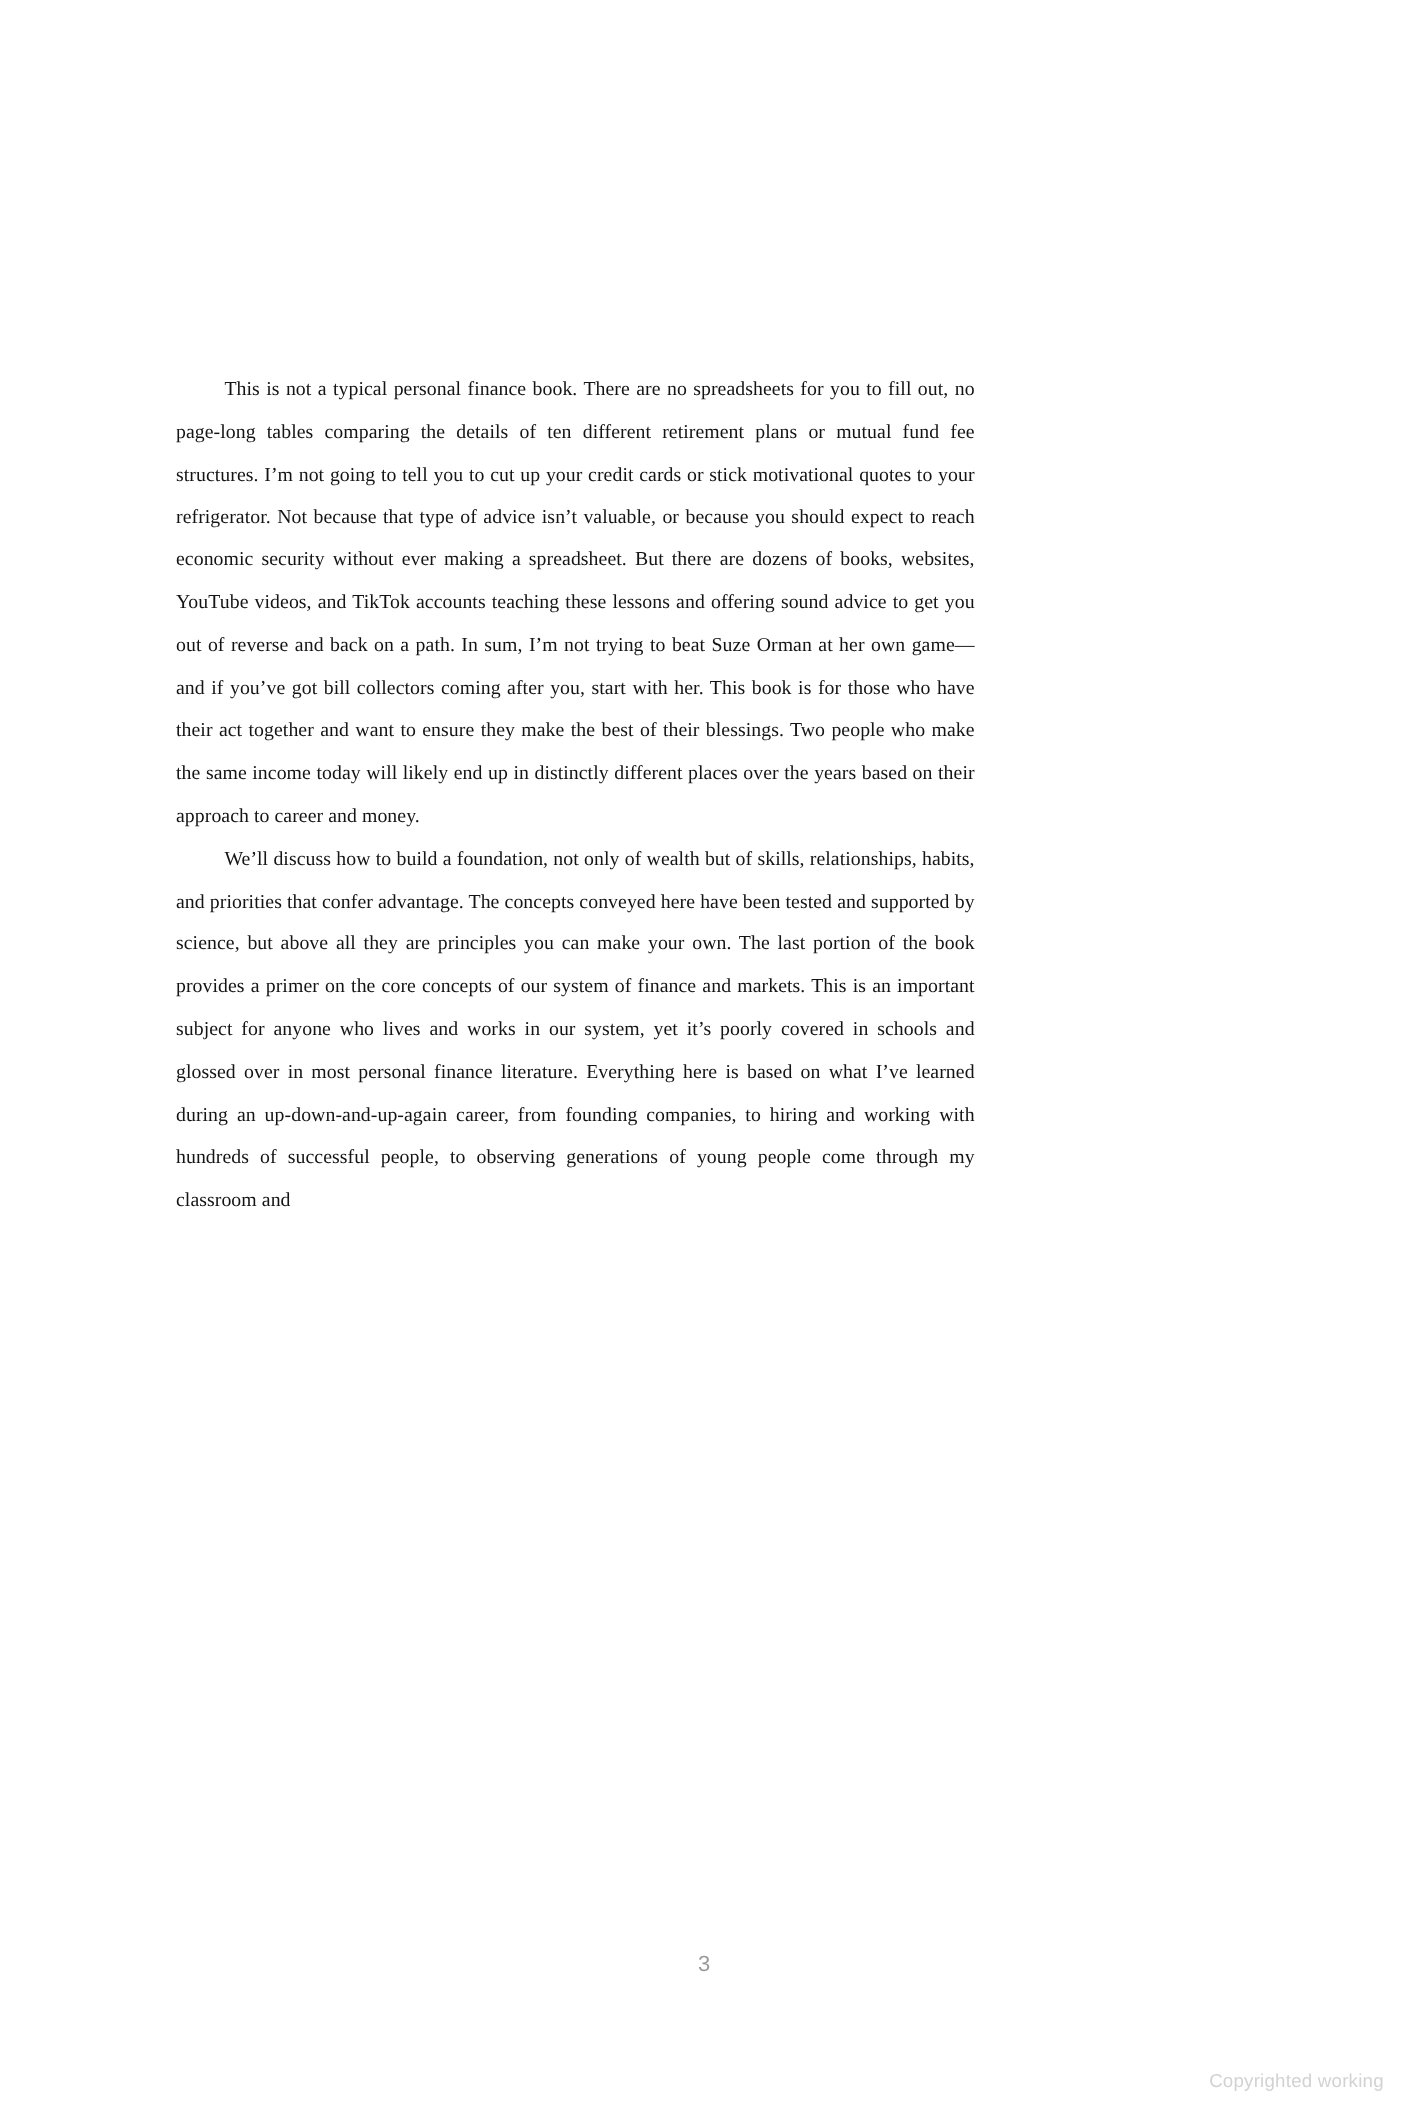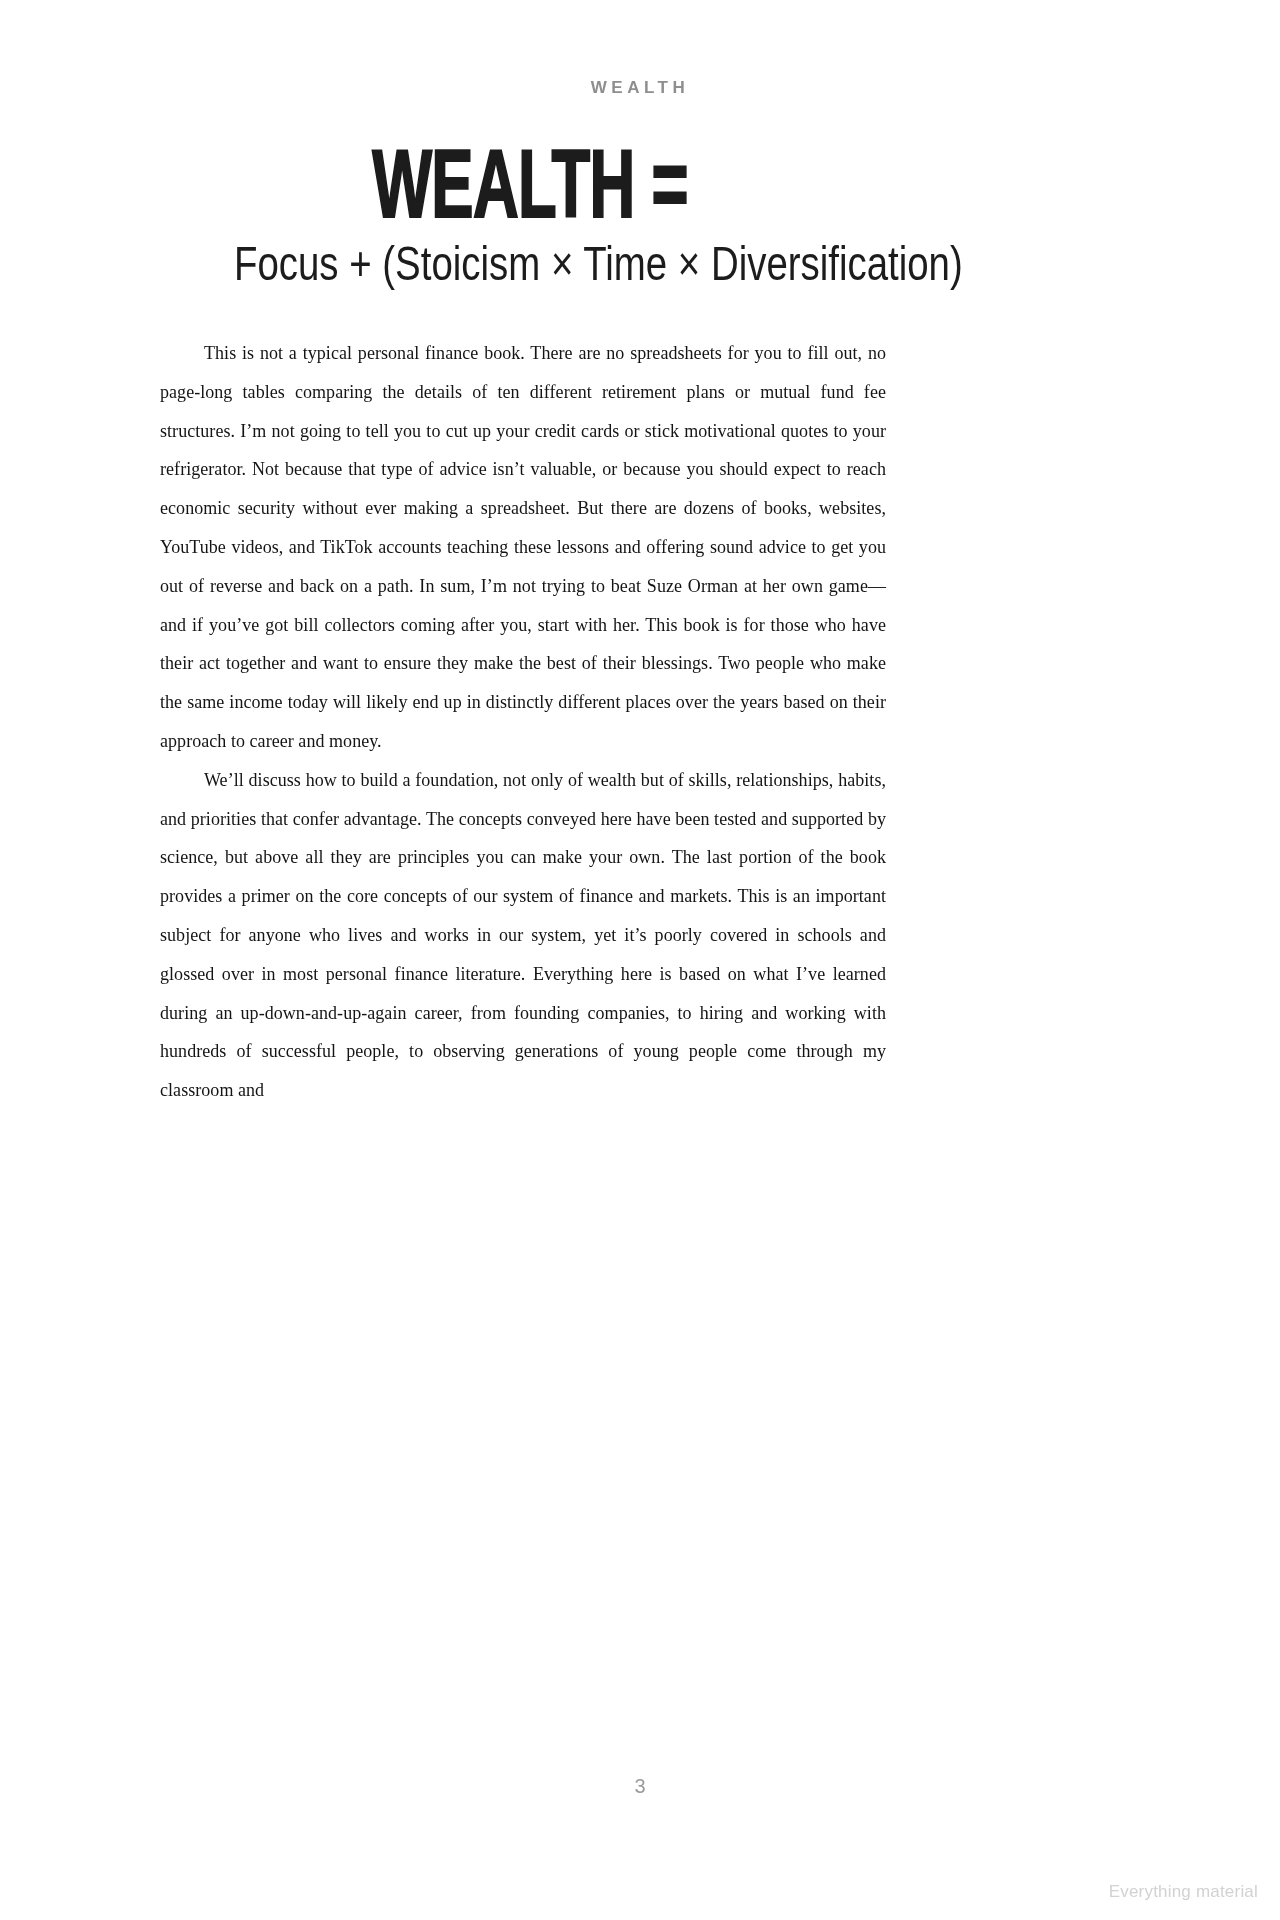--- a/index.html
+++ b/index.html
@@ -112,29 +112,24 @@
     font-size: 17px;
     color: #d2d2d2;
     letter-spacing: 0.2px;
   }
 </style>
 </head>
 <body>
 
 <div class="page">
 
-  <div class="running-head">WEALTH</div>
 
-  <div class="title-block">
-    <div class="display-title">WEALTH =</div>
-    <div class="subtitle">Focus + (Stoicism × Time × Diversification)</div>
-  </div>
 
   <div class="body-column">
     <p class="para"><span class="indent"></span><span>This is not a typical personal finance book. There are no spreadsheets for you to fill out, no page-long tables comparing the details of ten different retirement plans or mutual fund fee structures. I’m not going to tell you to cut up your credit cards or stick motivational quotes to your refrigerator. Not because that type of advice isn’t valuable, or because you should expect to reach economic security without ever making a spreadsheet. But there are dozens of books, websites, YouTube videos, and TikTok accounts teaching these lessons and offering sound advice to get you out of reverse and back on a path. In sum, I’m not trying to beat Suze Orman at her own game—and if you’ve got bill collectors coming after you, start with her. This book is for those who have their act together and want to ensure they make the best of their blessings. Two people who make the same income today will likely end up in distinctly different places over the years based on their approach to career and money.</span></p>
     <p class="para"><span class="indent"></span><span>We’ll discuss how to build a foundation, not only of wealth but of skills, relationships, habits, and priorities that confer advantage. The concepts conveyed here have been tested and supported by science, but above all they are principles you can make your own. The last portion of the book provides a primer on the core concepts of our system of finance and markets. This is an important subject for anyone who lives and works in our system, yet it’s poorly covered in schools and glossed over in most personal finance literature. Everything here is based on what I’ve learned during an up-down-and-up-again career, from founding companies, to hiring and working with hundreds of successful people, to observing generations of young people come through my classroom and</span></p>
   </div>
 
   <div class="page-number">3</div>
 
-  <div class="copyright-watermark">Everything material</div>
+  <div class="copyright-watermark">Copyrighted working</div>
 
 </div>
 
 </body></html>

